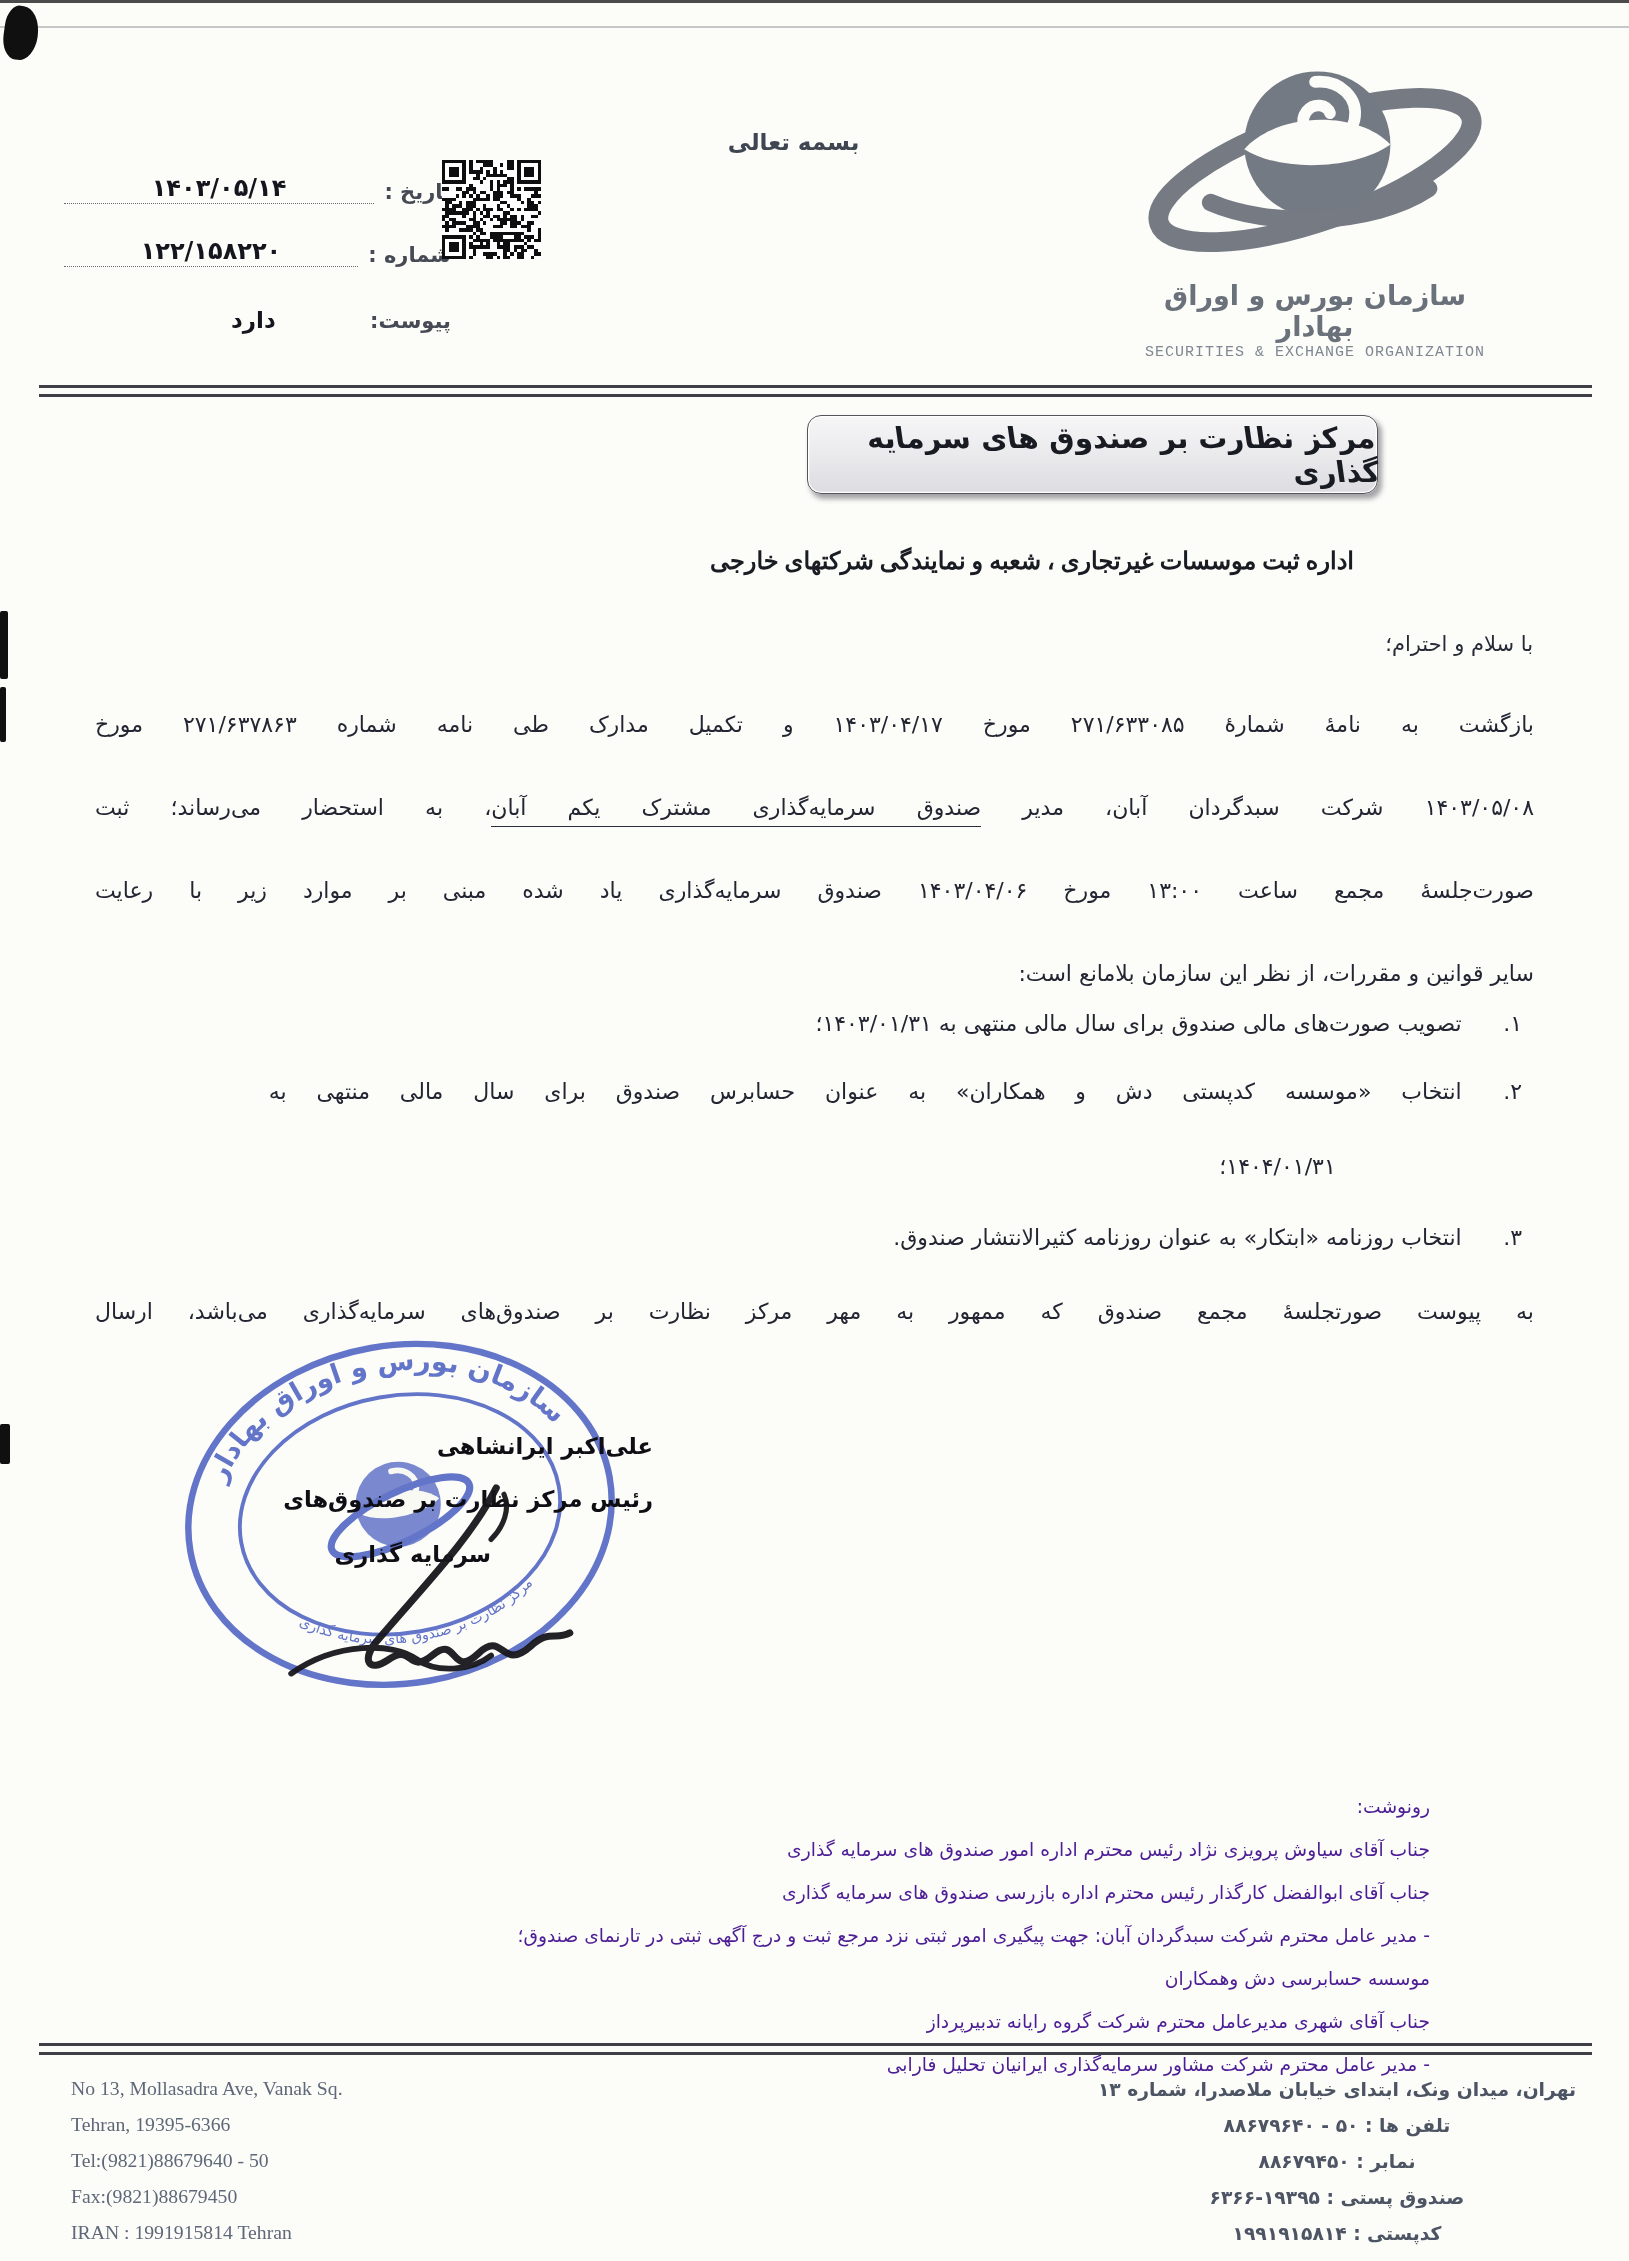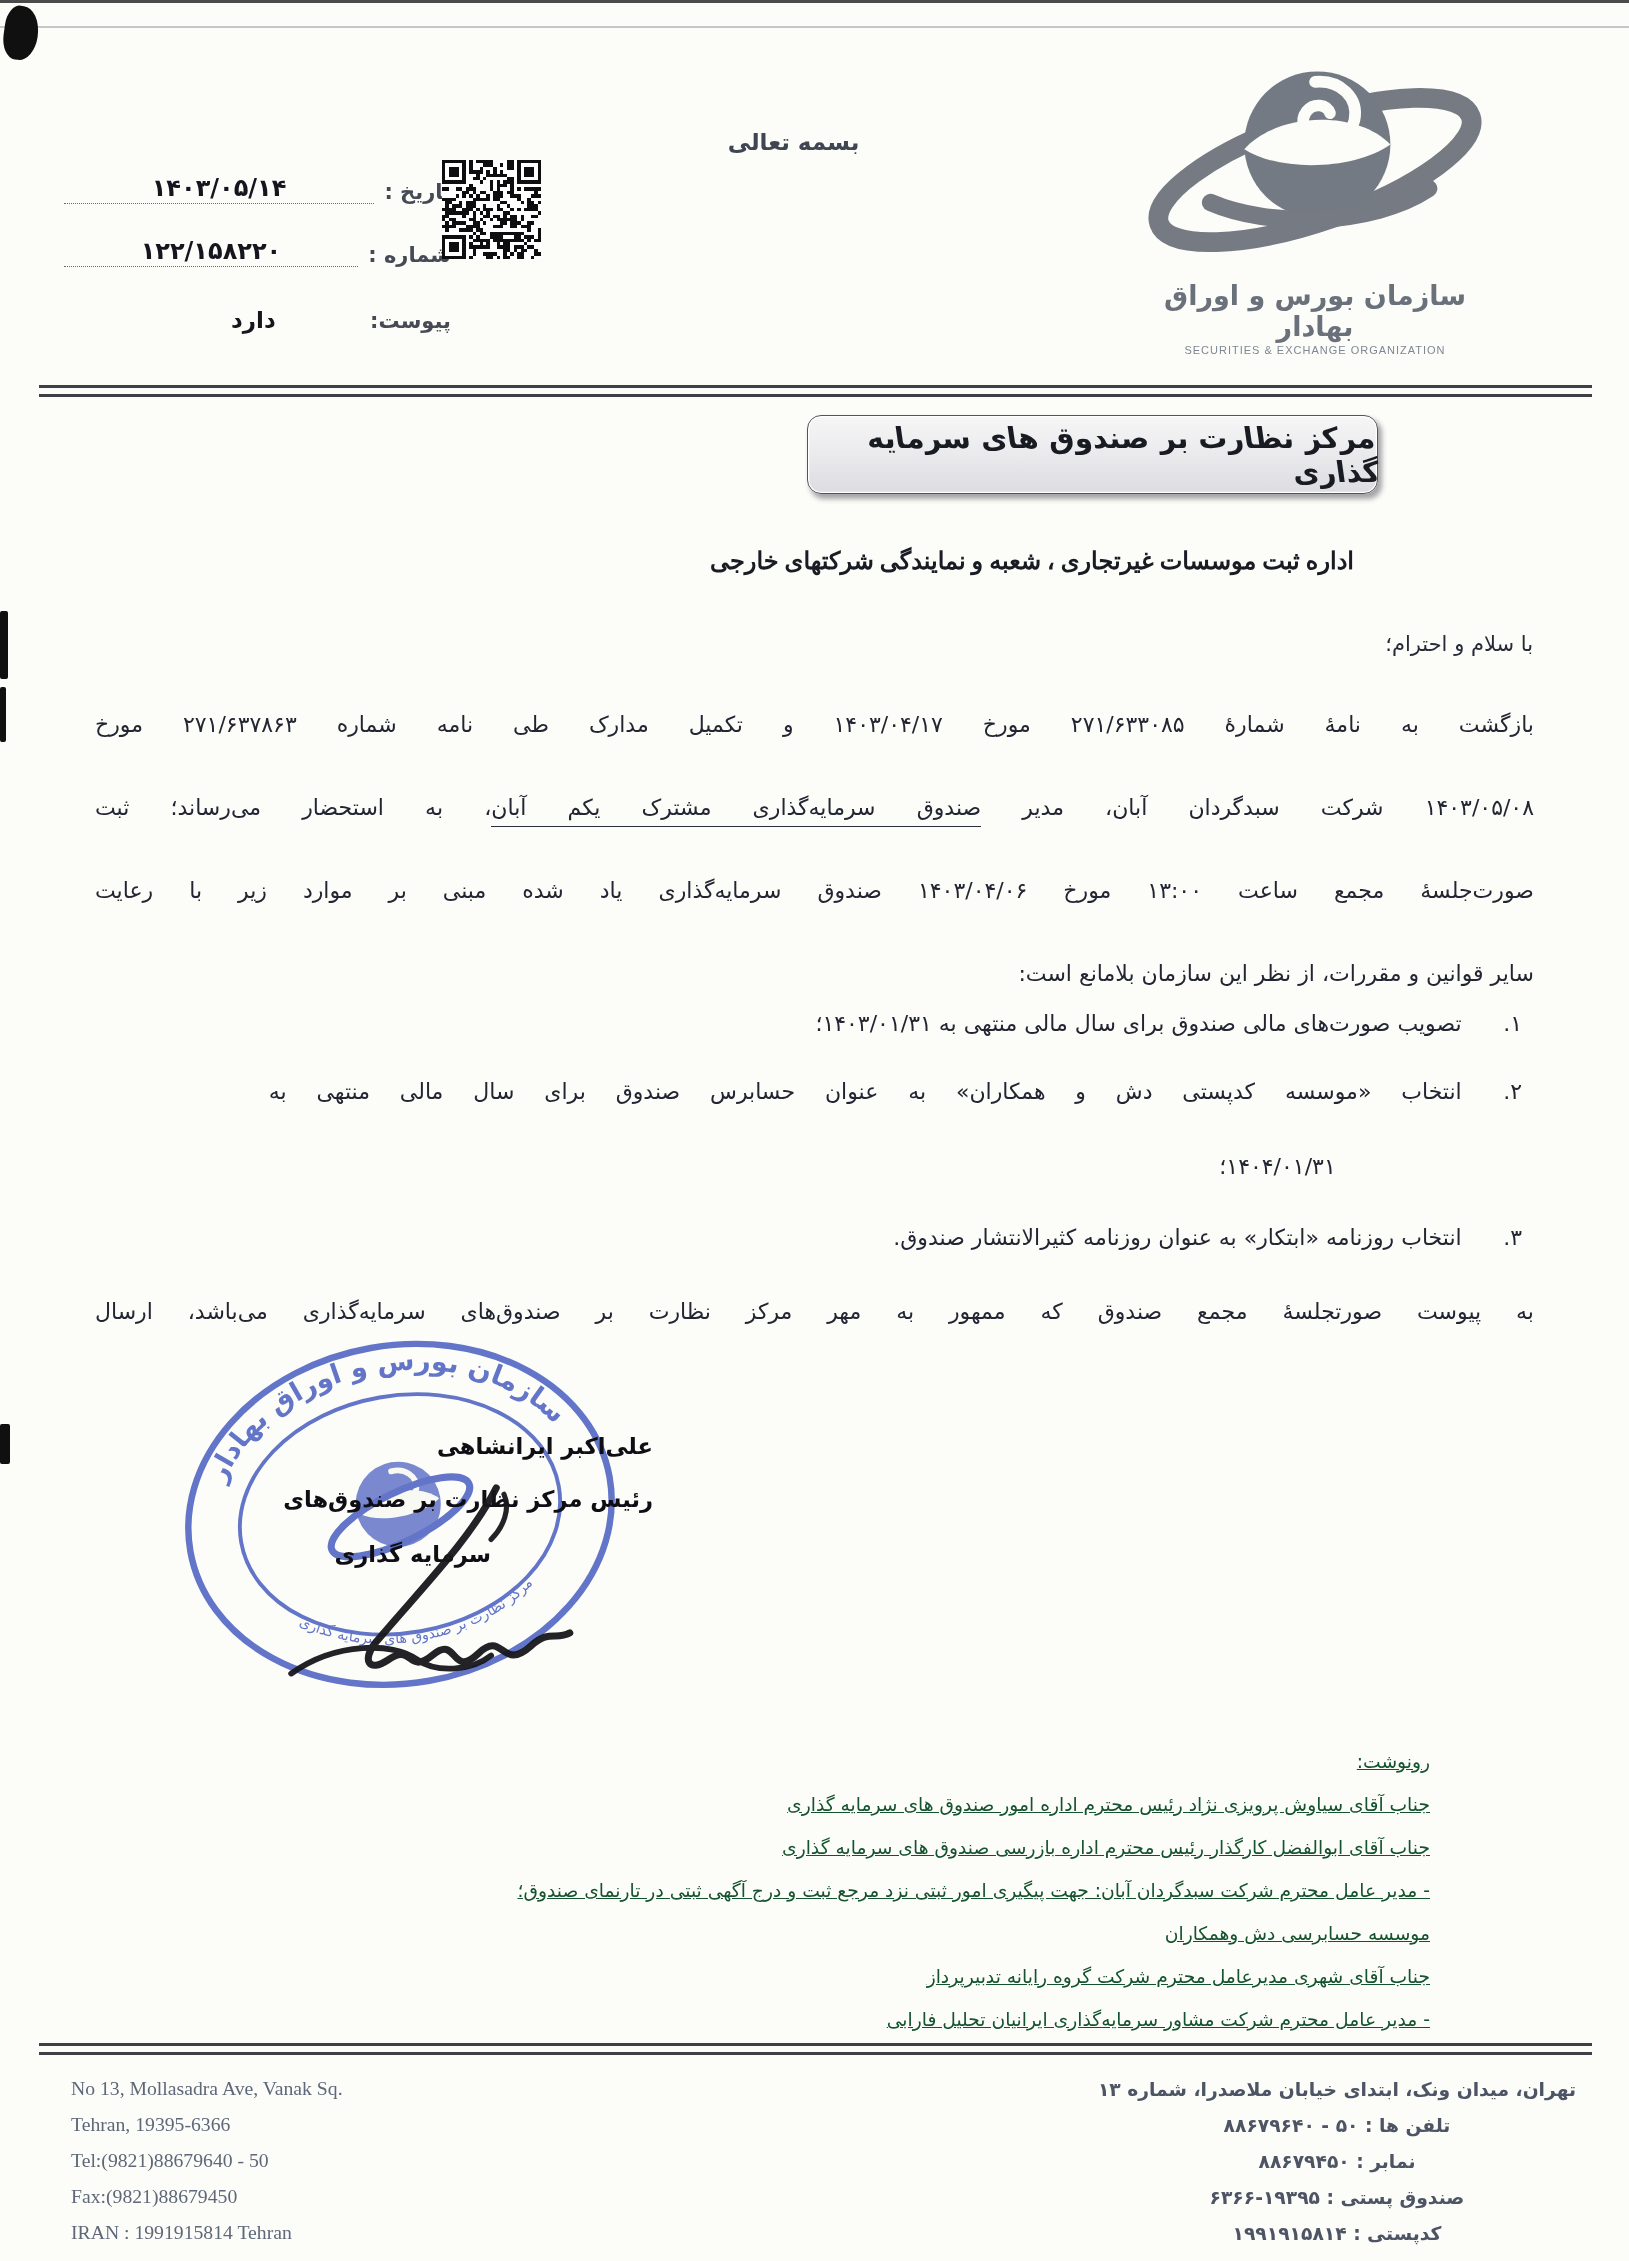--- a/index.html
+++ b/index.html
@@ -24,21 +24,21 @@
   .hfline{flex:1;border-bottom:1.9px dotted #6b6b72;text-align:center;padding-bottom:1.3px;}
   .hfvalue{font-weight:700;font-size:24px;color:#14151d;white-space:nowrap;}
   .hfplain{font-weight:700;font-size:23px;color:#14151d;margin-inline-start:84px;}
 
   .qr{left:442px;top:160px;width:99px;height:99px;background:#fff;}
 
   .bismillah{left:658px;top:129px;width:271px;text-align:center;font-size:23px;font-weight:600;color:#3f4551;}
 
   .logo-wrap{left:1128px;top:24.5px;width:374px;text-align:center;}
   .orgfa{font-size:27px;font-weight:700;color:#6b717b;line-height:1.15;}
-  .orgen{font-size:11px;color:#7f8793;letter-spacing:1px;margin-top:2.6px;font-family:Liberation Sans, sans-serif;}
+  .orgen{font-size:15px;color:#7f8793;letter-spacing:1px;margin-top:2.6px;font-family:Liberation Mono, monospace;}
 
   .rule{position:absolute;left:39px;width:1553px;height:2.6px;background:#3f3f47;}
 
   .unit-box{left:807px;top:415px;width:569px;height:77px;border:1.9px solid #54545c;border-radius:14px;
             background:linear-gradient(180deg,#f6f6f7 0%,#e9e9ec 55%,#dcdce1 100%);
             box-shadow:3.9px 4.5px 5.8px rgba(60,60,72,.45), inset 0 0 0 1.3px #ffffff;
             display:flex;align-items:center;justify-content:center;}
   .unit-box span{font-size:29px;font-weight:700;color:#191b22;transform:skewX(8deg);}
 
   .title{right:276px;top:547px;font-size:24px;font-weight:800;color:#1a1c24;font-family:Liberation Serif, serif;}
@@ -61,21 +61,21 @@
   .closing{top:1297px;}
   .cl2{margin-top:23px;text-align:right;line-height:1;}
 
   .stamp{left:142px;top:1335px;width:516px;height:371px;z-index:3;opacity:.82;mix-blend-mode:multiply;}
   .sigtext{z-index:4;font-size:22.6px;font-weight:800;color:#0e0e14;white-space:nowrap;}
   .sig-name{right:977px;top:1433px;}
   .sig-t1{right:977px;top:1486px;}
   .sig-t2{right:1139px;top:1541px;}
   .signature{left:277px;top:1480px;width:374px;height:213px;z-index:5;}
 
-  .cc{right:200px;top:1740px;width:1360px;font-size:18.7px;line-height:43px;color:#14532d;text-align:right;text-decoration:underline;}
+  .cc{right:200px;top:1785px;width:1360px;font-size:18.7px;line-height:43px;color:#4c1d95;text-align:right;}
 
   .foot-en{left:71px;top:2070px;font-family:"Liberation Serif",serif;font-size:19.7px;line-height:36px;color:#5e6878;}
   .foot-fa{right:54px;top:2072px;font-size:18.7px;font-weight:700;line-height:36px;color:#4d5463;text-align:center;}
 </style>
 </head>
 <body>
 
 <div class="page">
 
   <div class="art top-strip"></div>

